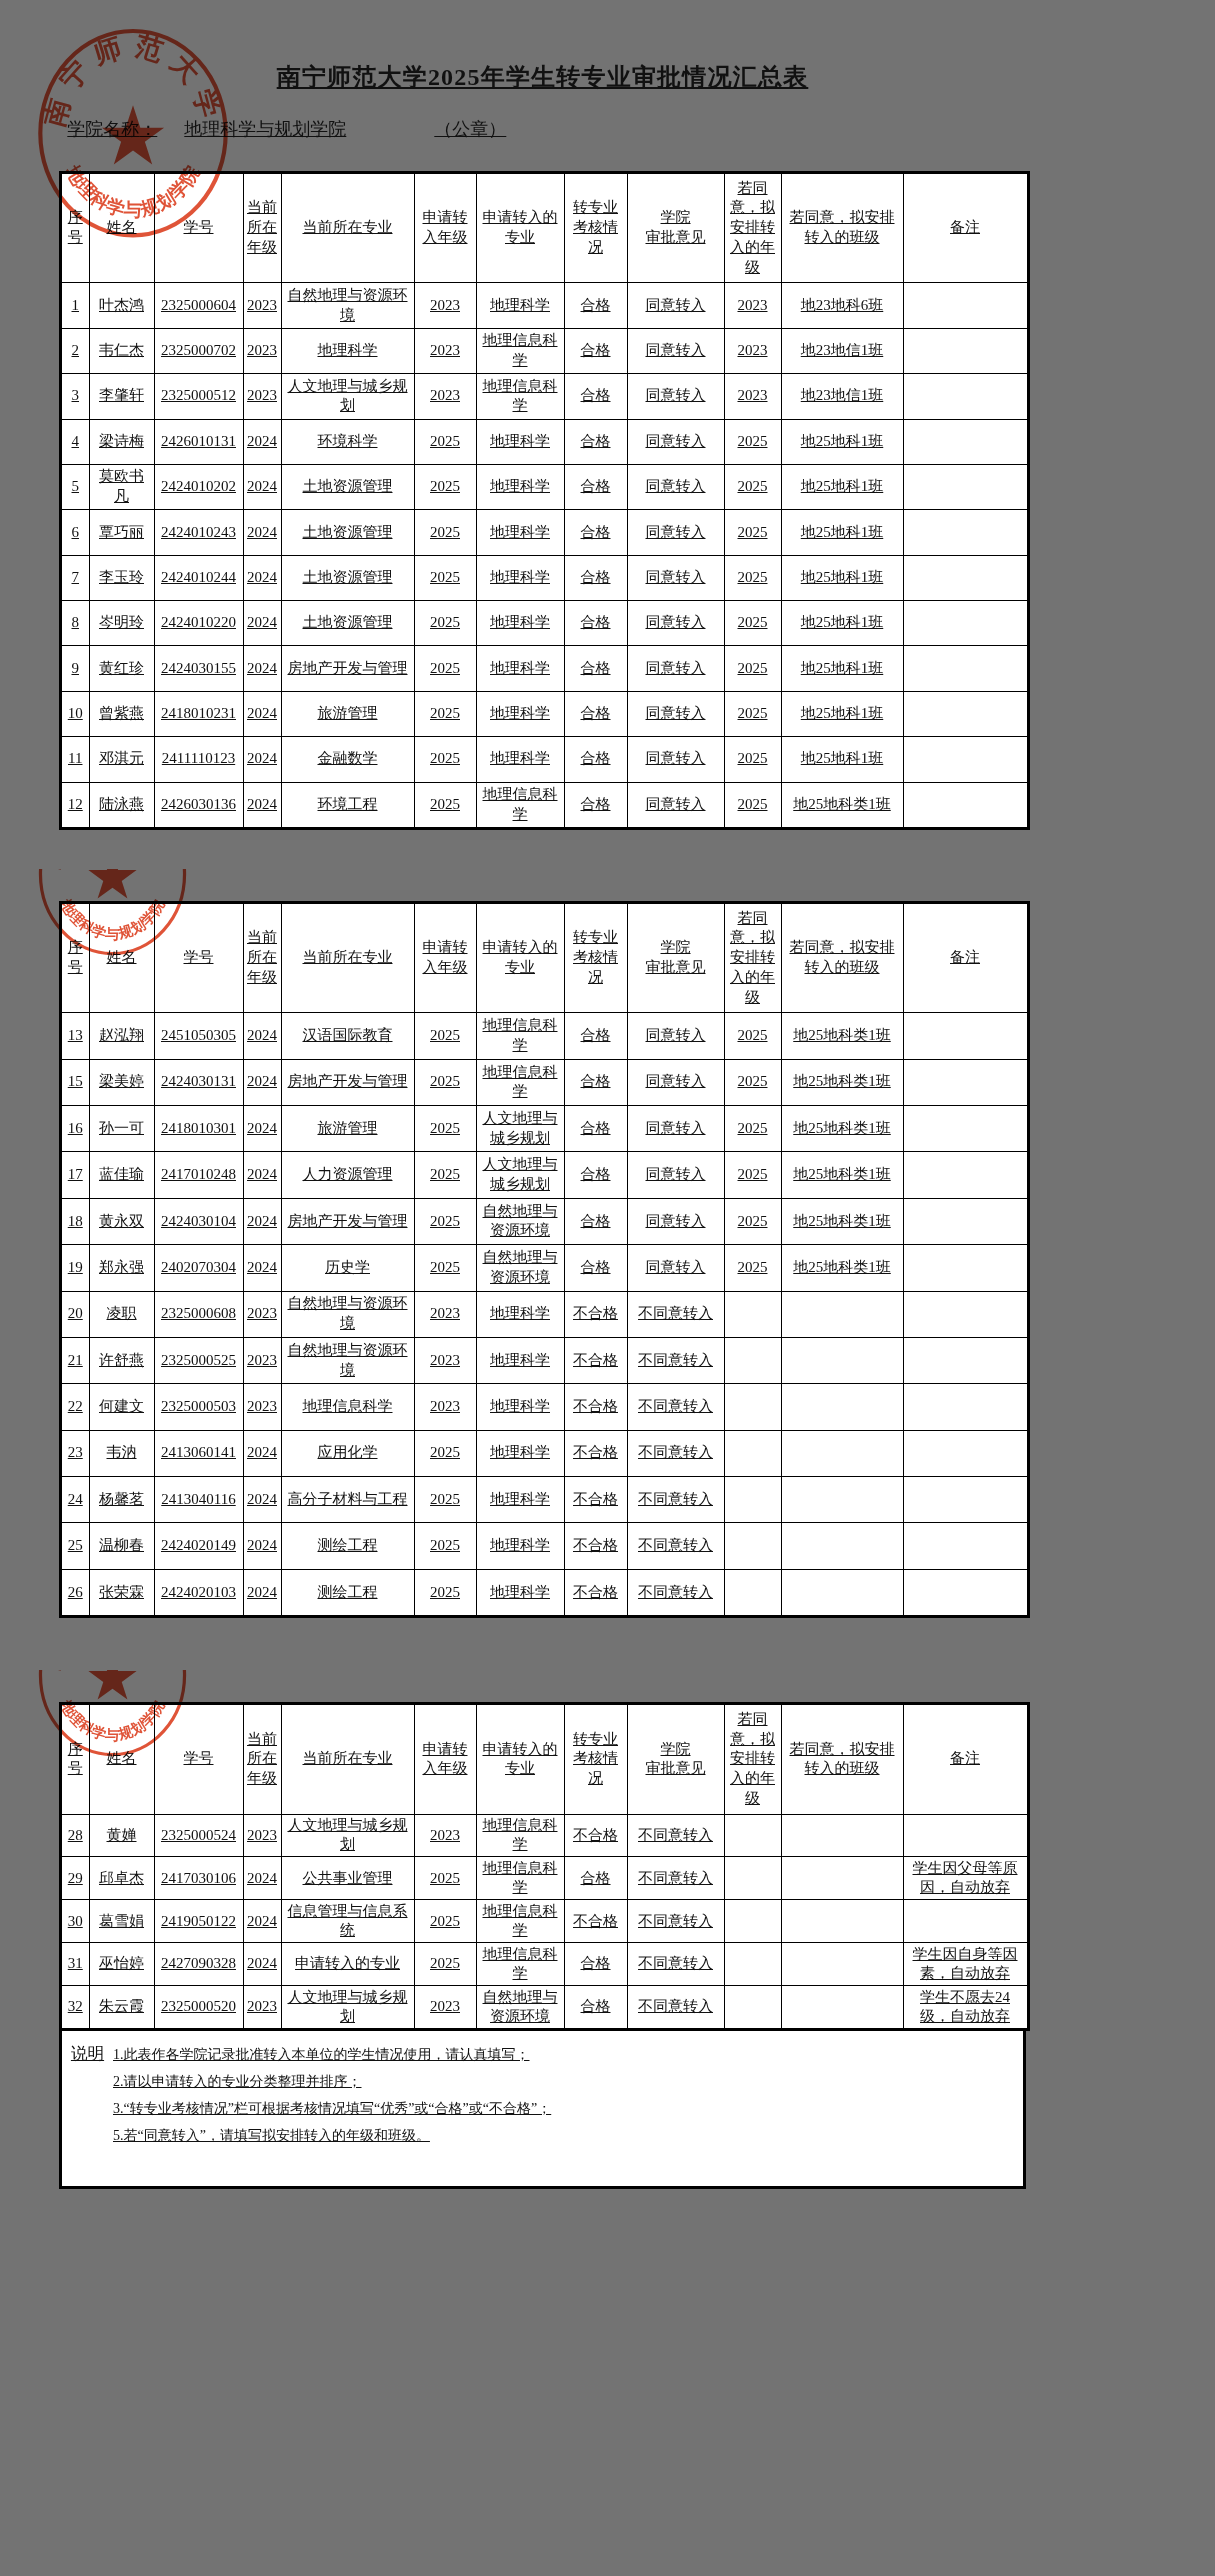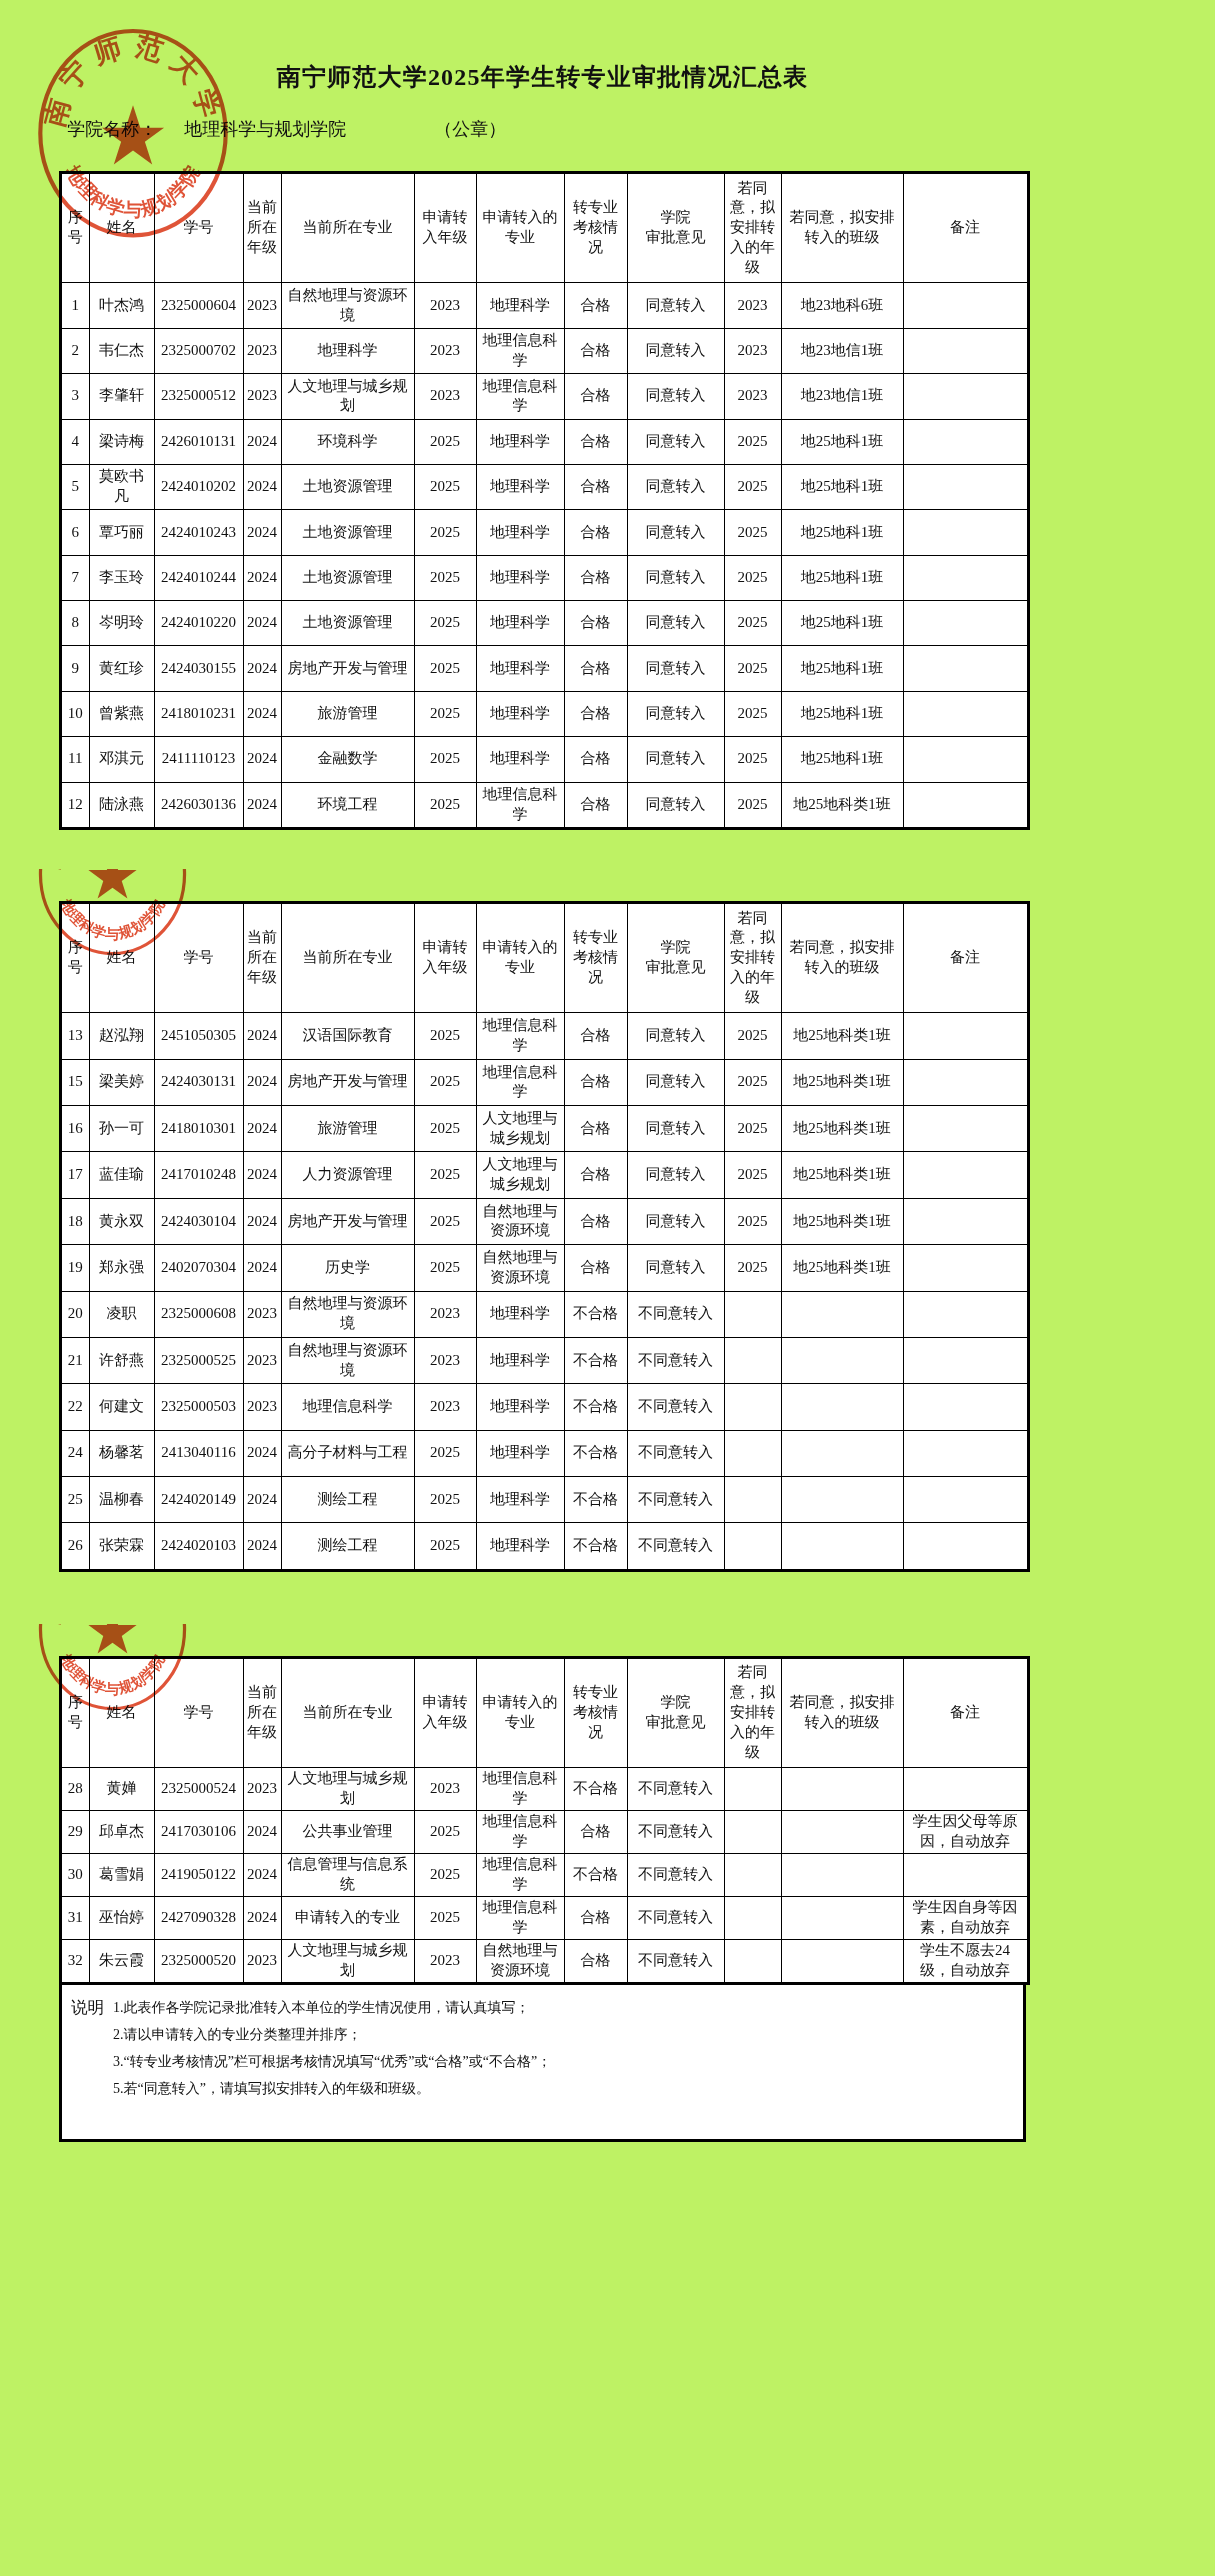--- a/index.html
+++ b/index.html
@@ -1,17 +1,17 @@
 <!DOCTYPE html>
 <html style="font-size:9.5px"><head>
 <meta charset="utf-8">
 <style>
   html,body{margin:0;padding:0;background:#ffffff;}
   body{width:1215px;height:2576px;font-family:"Liberation Serif","DejaVu Serif",serif;color:#111;}
-  .page{position:relative;width:1215px;height:2576px;overflow:hidden;background:#bef264;}
+  .page{position:relative;width:1215px;height:2576px;overflow:hidden;background:#737373;text-decoration:underline;}
   .content{position:relative;margin-left:59px;width:967px;}
   .title{margin:0;padding-top:61px;text-align:center;font-size:24px;font-weight:bold;letter-spacing:1.2px;}
   .subtitle{margin-top:24px;font-size:18px;padding-left:8.3px;}
   .subtitle .college{margin-left:27px;}
   .subtitle .seal-note{margin-left:88px;}
   .table-block{position:relative;}
   .tb1{margin-top:30px;}
   .tb2{margin-top:71px;}
   .tb3{margin-top:84px;}
   table{border-collapse:collapse;width:967px;table-layout:fixed;border:3px solid #000;background:#fff;}
@@ -417,20 +417,34 @@
               <td>地理信息科学</td>
               <td>2023</td>
               <td>地理科学</td>
               <td>不合格</td>
               <td>不同意转入</td>
               <td></td>
               <td></td>
               <td></td>
             </tr>
             <tr>
+              <td>23</td>
+              <td>韦汭</td>
+              <td>2413060141</td>
+              <td>2024</td>
+              <td>应用化学</td>
+              <td>2025</td>
+              <td>地理科学</td>
+              <td>不合格</td>
+              <td>不同意转入</td>
+              <td></td>
+              <td></td>
+              <td></td>
+            </tr>
+            <tr>
               <td>24</td>
               <td>杨馨茗</td>
               <td>2413040116</td>
               <td>2024</td>
               <td>高分子材料与工程</td>
               <td>2025</td>
               <td>地理科学</td>
               <td>不合格</td>
               <td>不同意转入</td>
               <td></td>

